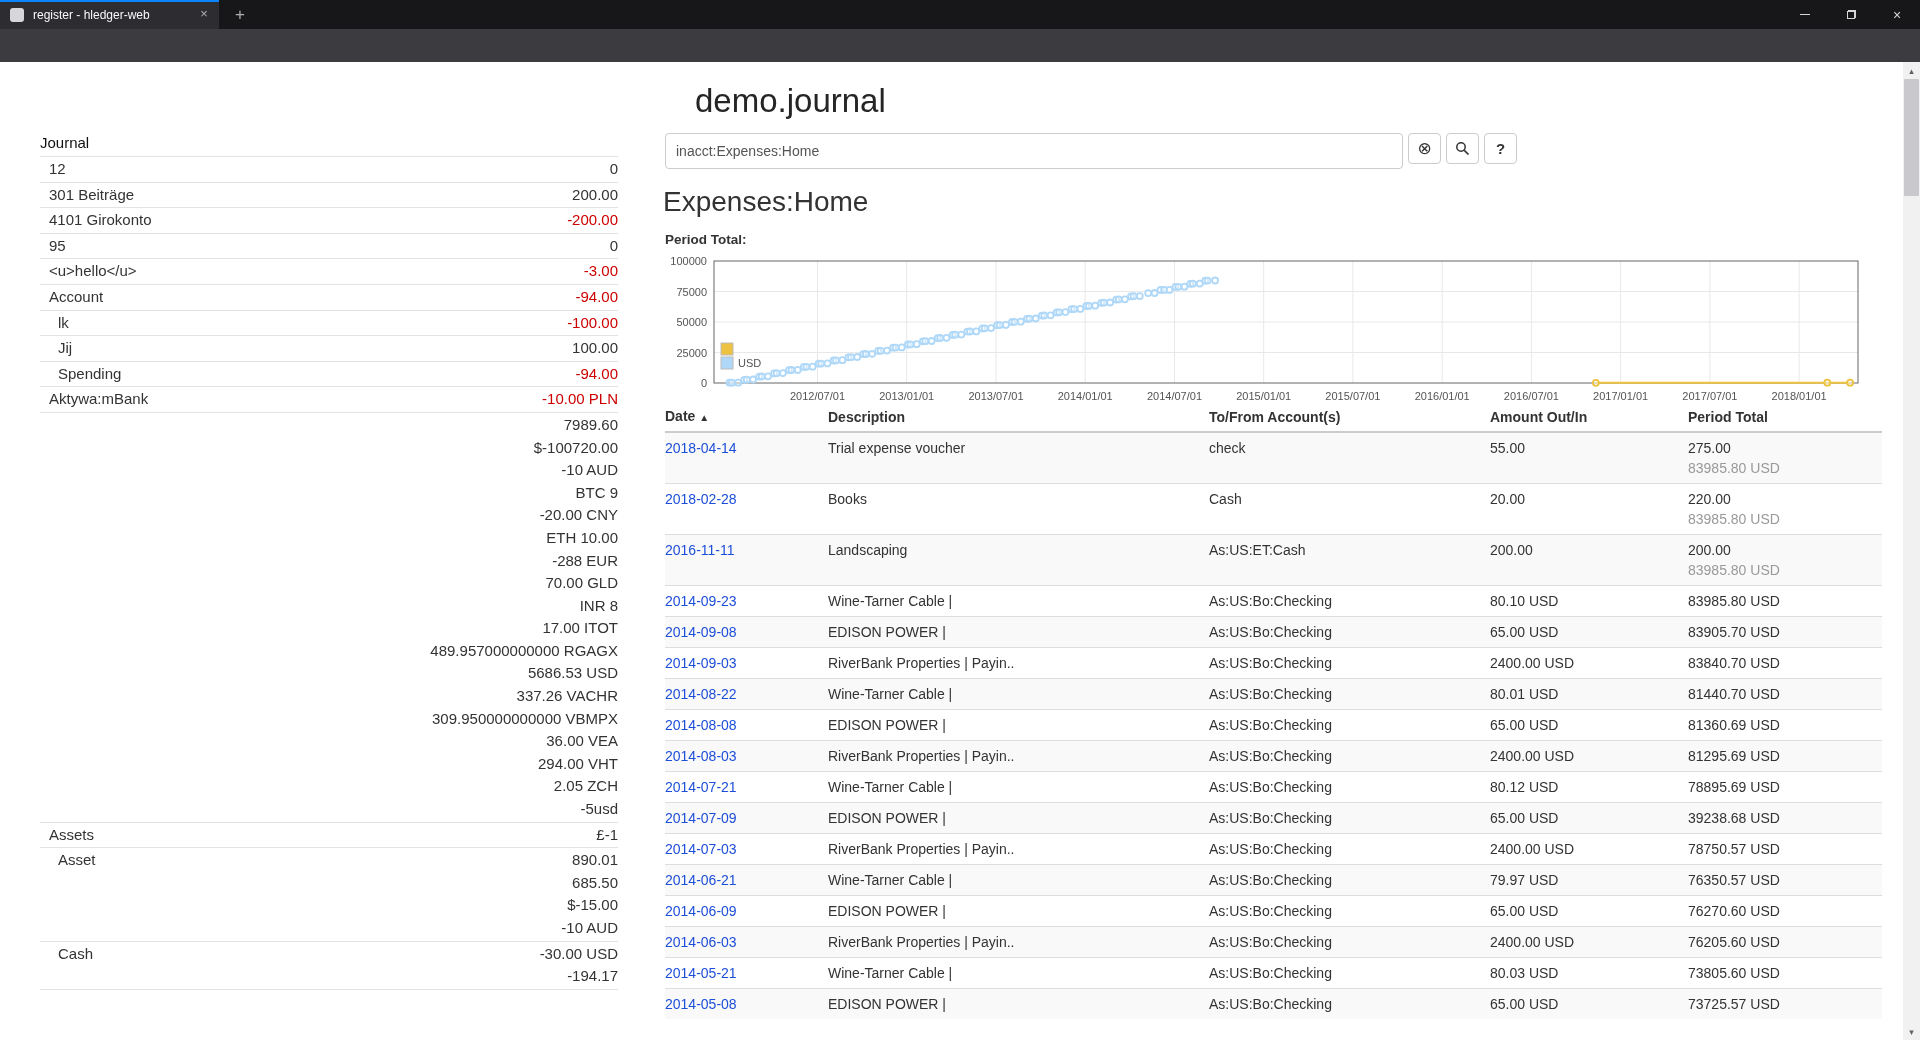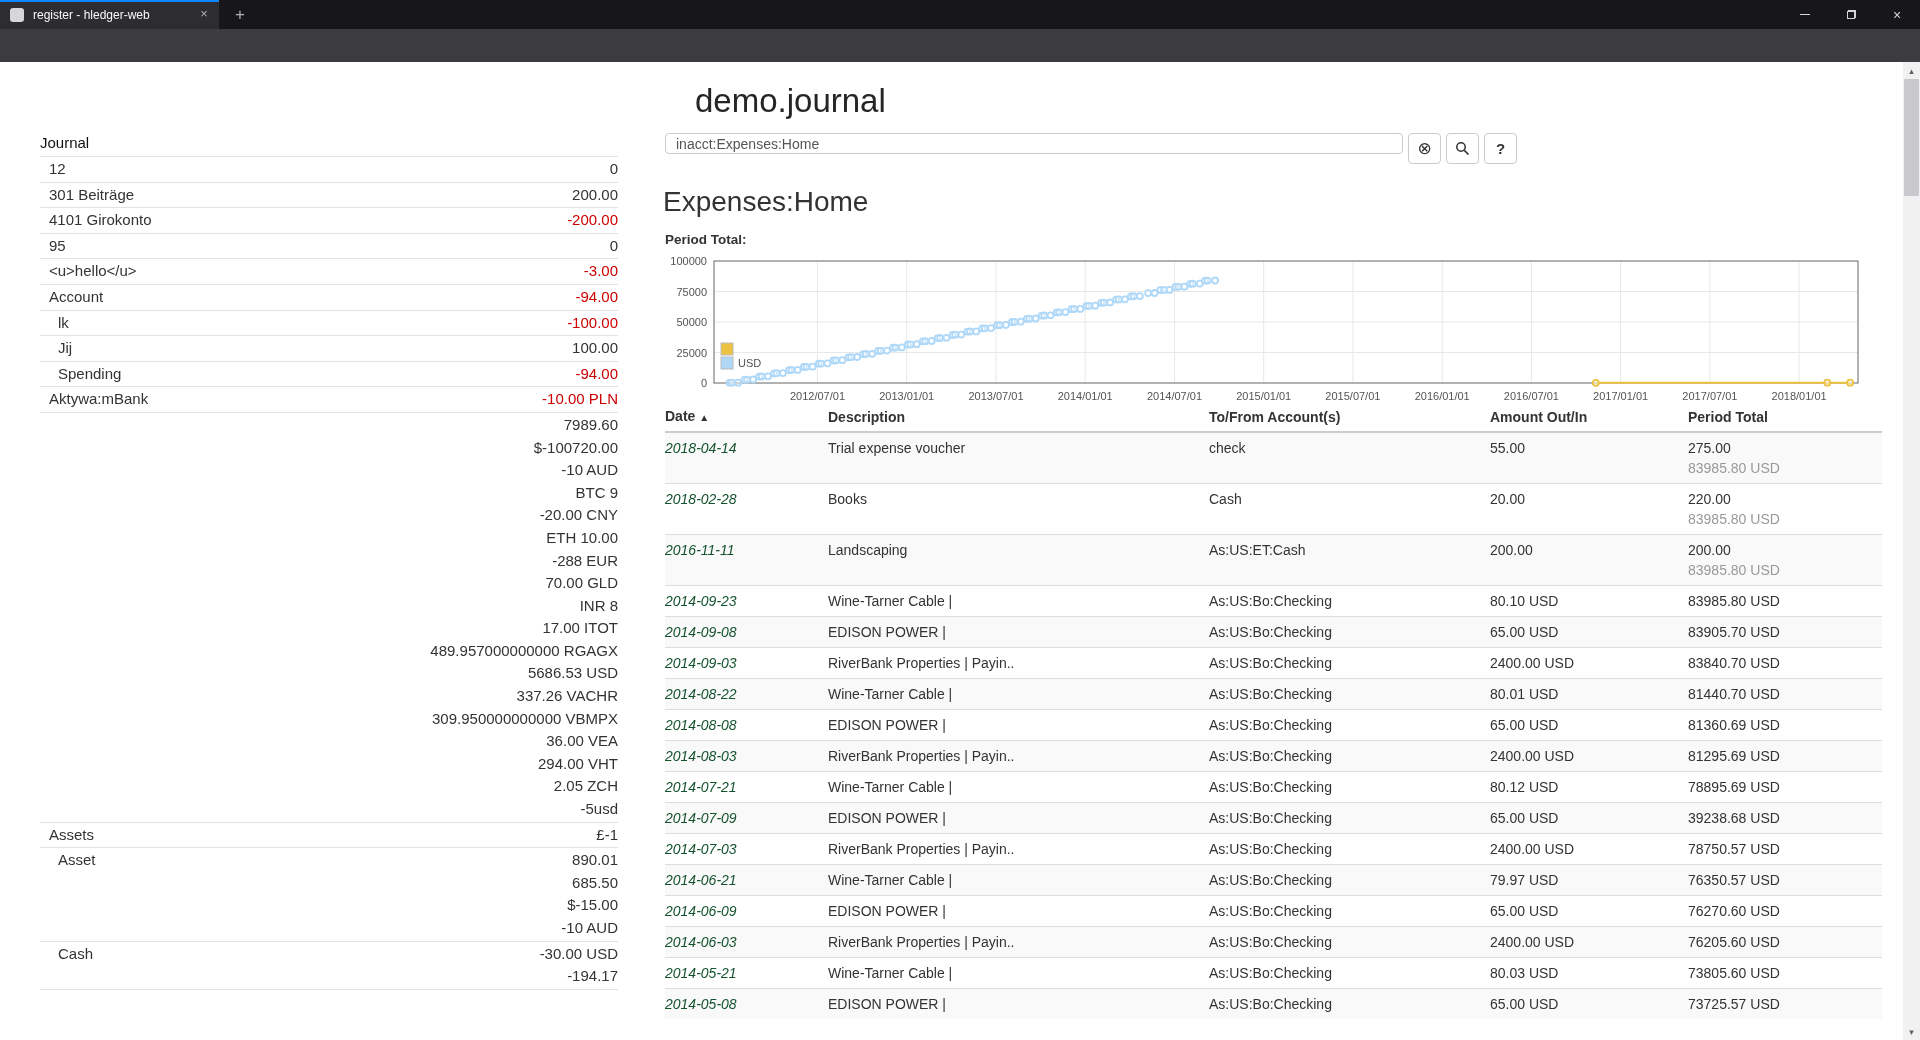--- a/index.html
+++ b/index.html
@@ -56,41 +56,41 @@
   .sidebar { position:absolute; left:40px; top:68px; width:578px; font-size:15px; }
   .side-heading { padding:2px 0 3px 0; border-bottom:1px solid #e3e3e3; color:#111; line-height:21px; }
   .side-row { display:flex; padding:1px 0; border-bottom:1px solid #e3e3e3; }
   .acc-name { line-height:22.6px; color:#333; white-space:nowrap; } .ind1 { padding-left:9px; } .ind2 { padding-left:18px; }
   .acc-amts { margin-left:auto; text-align:right; }
   .acc-amts .amt { line-height:22.6px; color:#333; white-space:nowrap; }
   .acc-amts .amt.neg { color:#cc0000; }
 
   
   .searchform { position:absolute; left:665px; top:71px; height:31px; }
-  .q-input { position:absolute; left:0; top:0; width:738px; height:21px; border:1px solid #ccc; border-radius:4px;
+  .q-input { position:absolute; left:0; top:0; width:738px; height:36px; border:1px solid #ccc; border-radius:4px;
     padding:0 10px; font-size:14px; color:#555; font-family:inherit; outline:none; }
   .q-btn { position:absolute; top:0; width:33px; height:31px; background:#fff; border:1px solid #ccc; border-radius:4px;
     display:flex; align-items:center; justify-content:center; color:#333; font-size:15px; }
   .q-btn.b1 { left:743px; font-size:17px; }
   .q-btn.b2 { left:781px; }
   .q-btn.b3 { left:819px; font-weight:bold; }
 
   .reg-heading { position:absolute; left:663px; top:124px; font-size:28px; font-weight:400; color:#333; }
   .chart-title { position:absolute; left:665px; top:170px; font-size:13.5px; font-weight:bold; color:#333; }
   .chart-svg { position:absolute; left:664px; top:193px; }
 
   
   .reg-table { position:absolute; left:665px; top:340px; width:1217px; border-collapse:collapse; table-layout:fixed;
     font-size:14px; color:#333; }
   .reg-table th { text-align:left; font-weight:bold; padding:4px 0 3px 0; border-bottom:2px solid #ccc; line-height:20px; }
   .reg-table th.num, .reg-table td.num { }
   .reg-table td { padding:5px 0; line-height:20px; vertical-align:top; border-top:1px solid #ddd; }
   .reg-table tr:first-child td { border-top:none; }
   .reg-table tbody tr:nth-child(odd) { background:#f9f9f9; }
-  .date-link { color:#14532d; text-decoration:none;font-style:italic; }
+  .date-link { color:#1d4ed8; text-decoration:none; }
   .sort-caret { font-size:10px; color:#333; margin-left:4px; }
   .tot-line { line-height:20px; }
   .tot-line.muted { color:#999; }
 
   
   .scrollbar { position:absolute; right:0; top:0; width:17px; height:978px; background:#f1f1f2; }
   .sb-arrow { position:absolute; left:0; width:17px; height:17px; color:#606065; font-size:9px;
     display:flex; align-items:center; justify-content:center; }
   .sb-arrow.up { top:0; } .sb-arrow.down { bottom:0; }
   .sb-thumb { position:absolute; left:1px; top:17px; width:15px; height:117px; background:#c9c9cd; border-radius:1px; }

